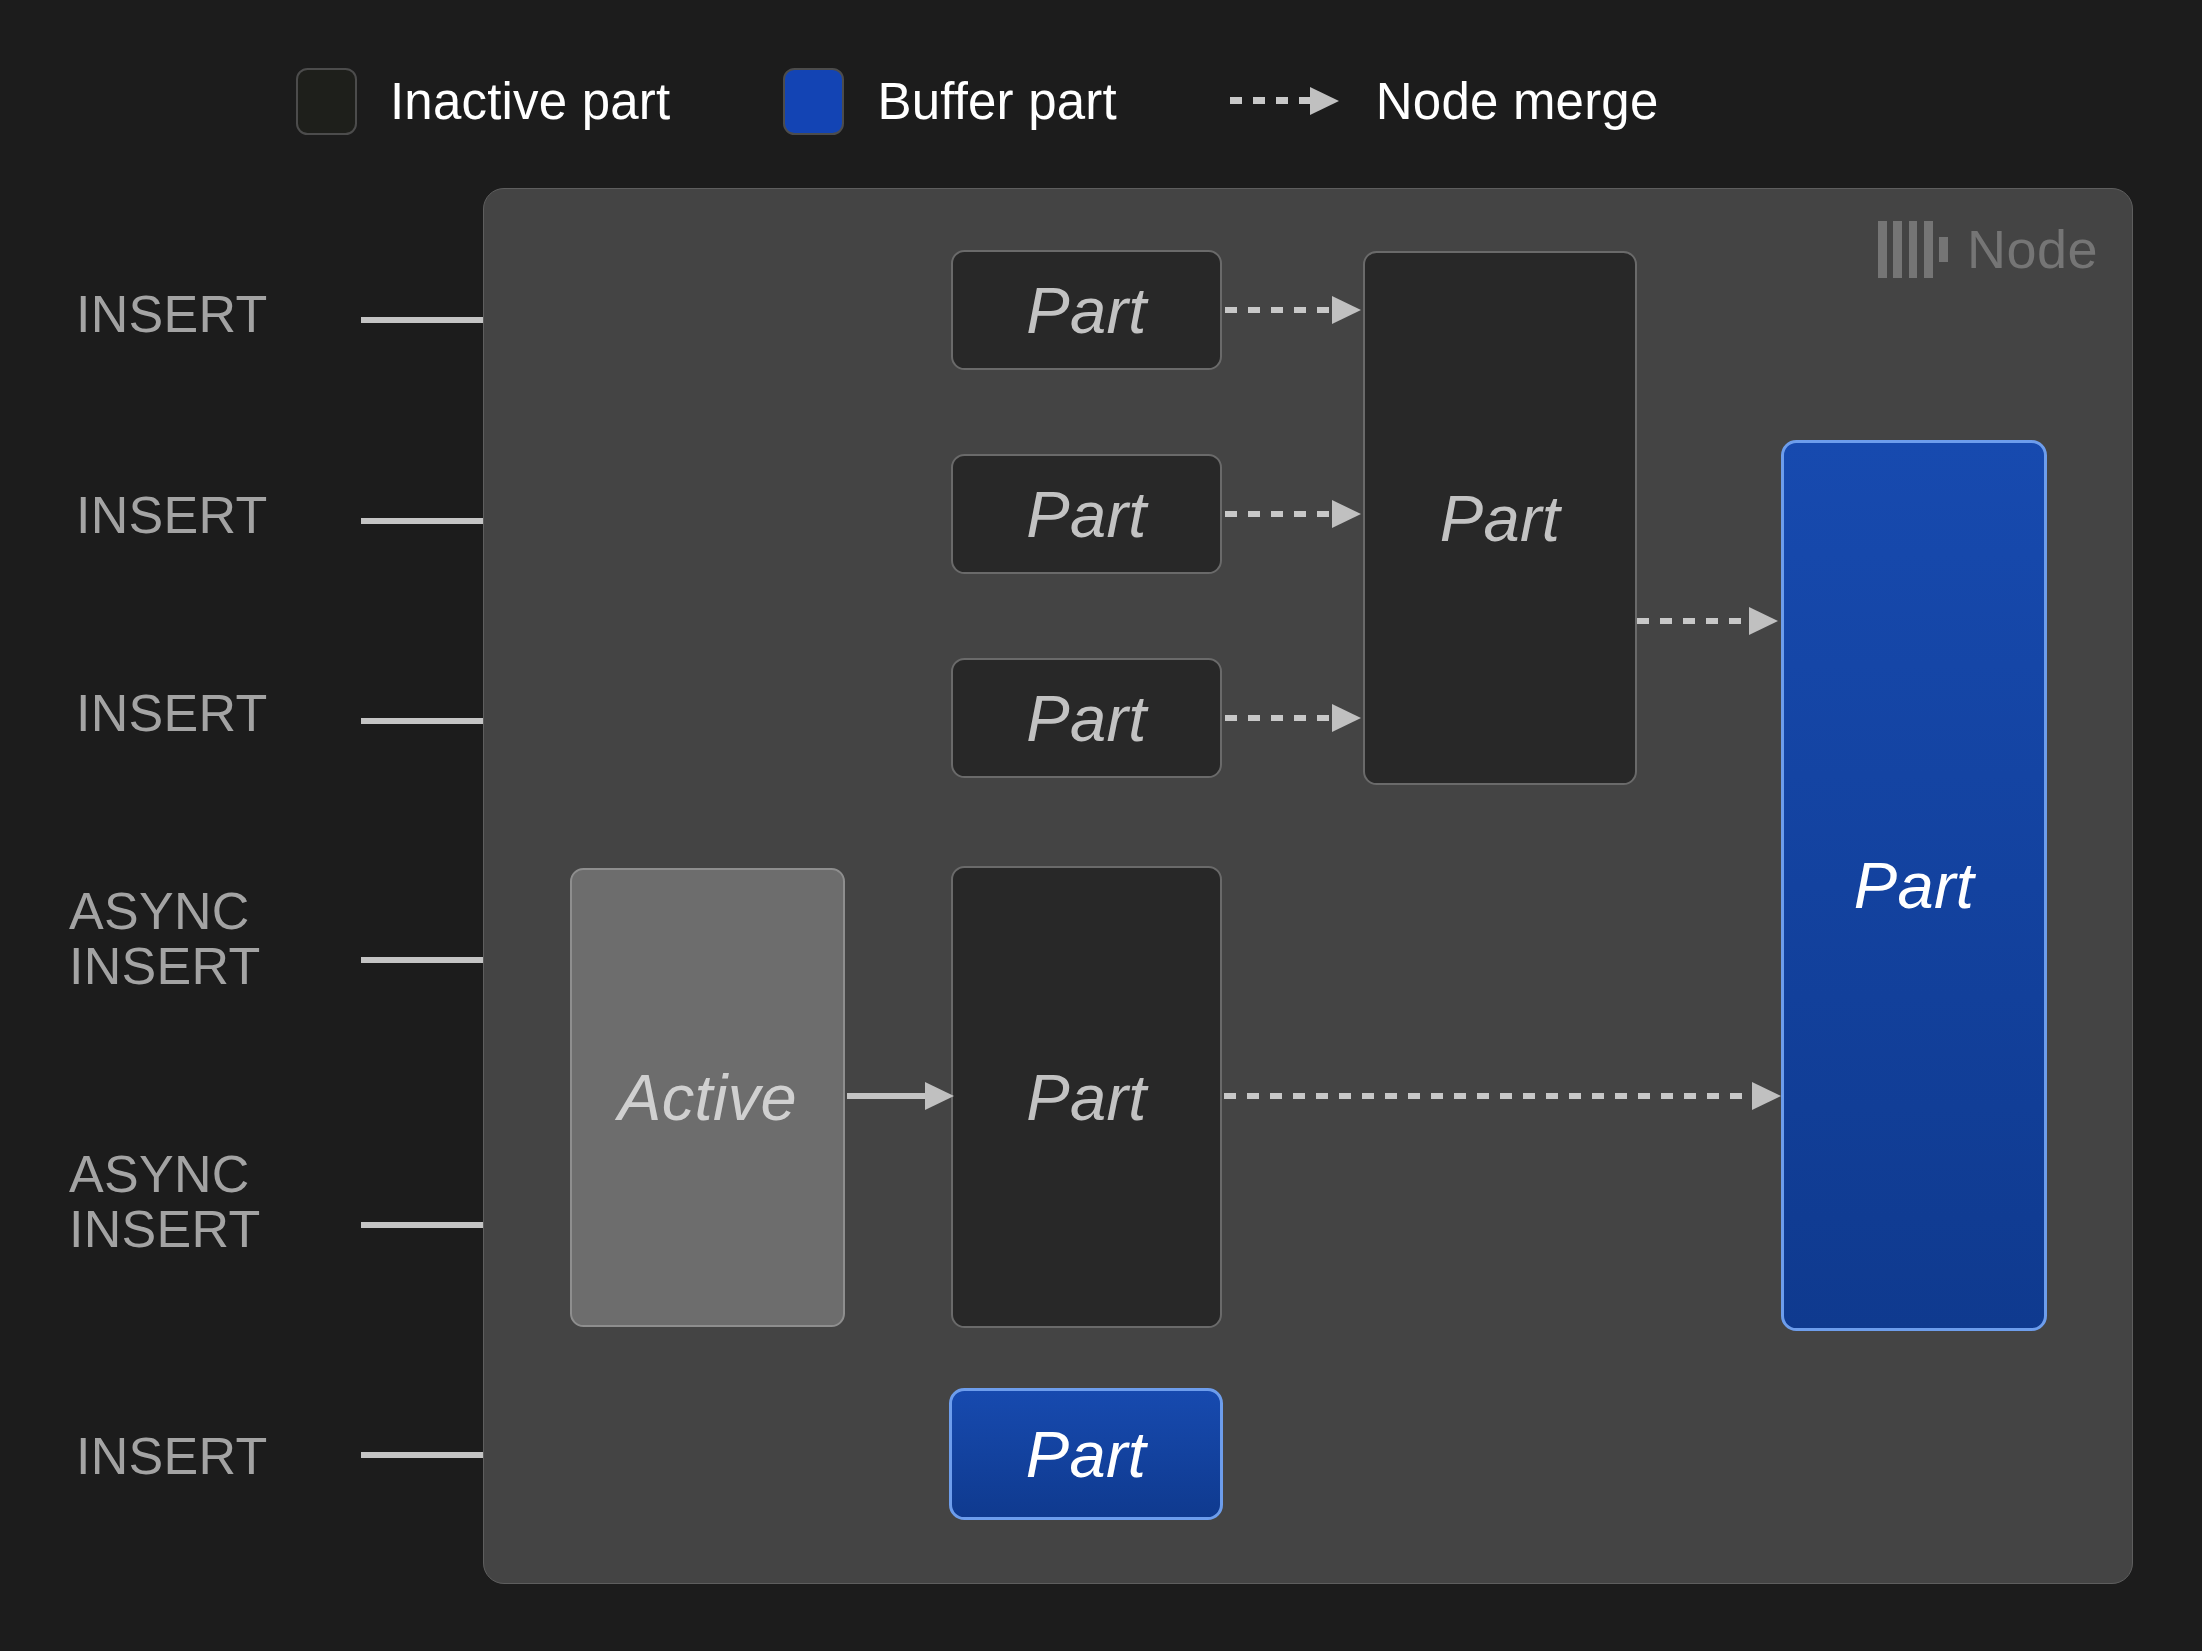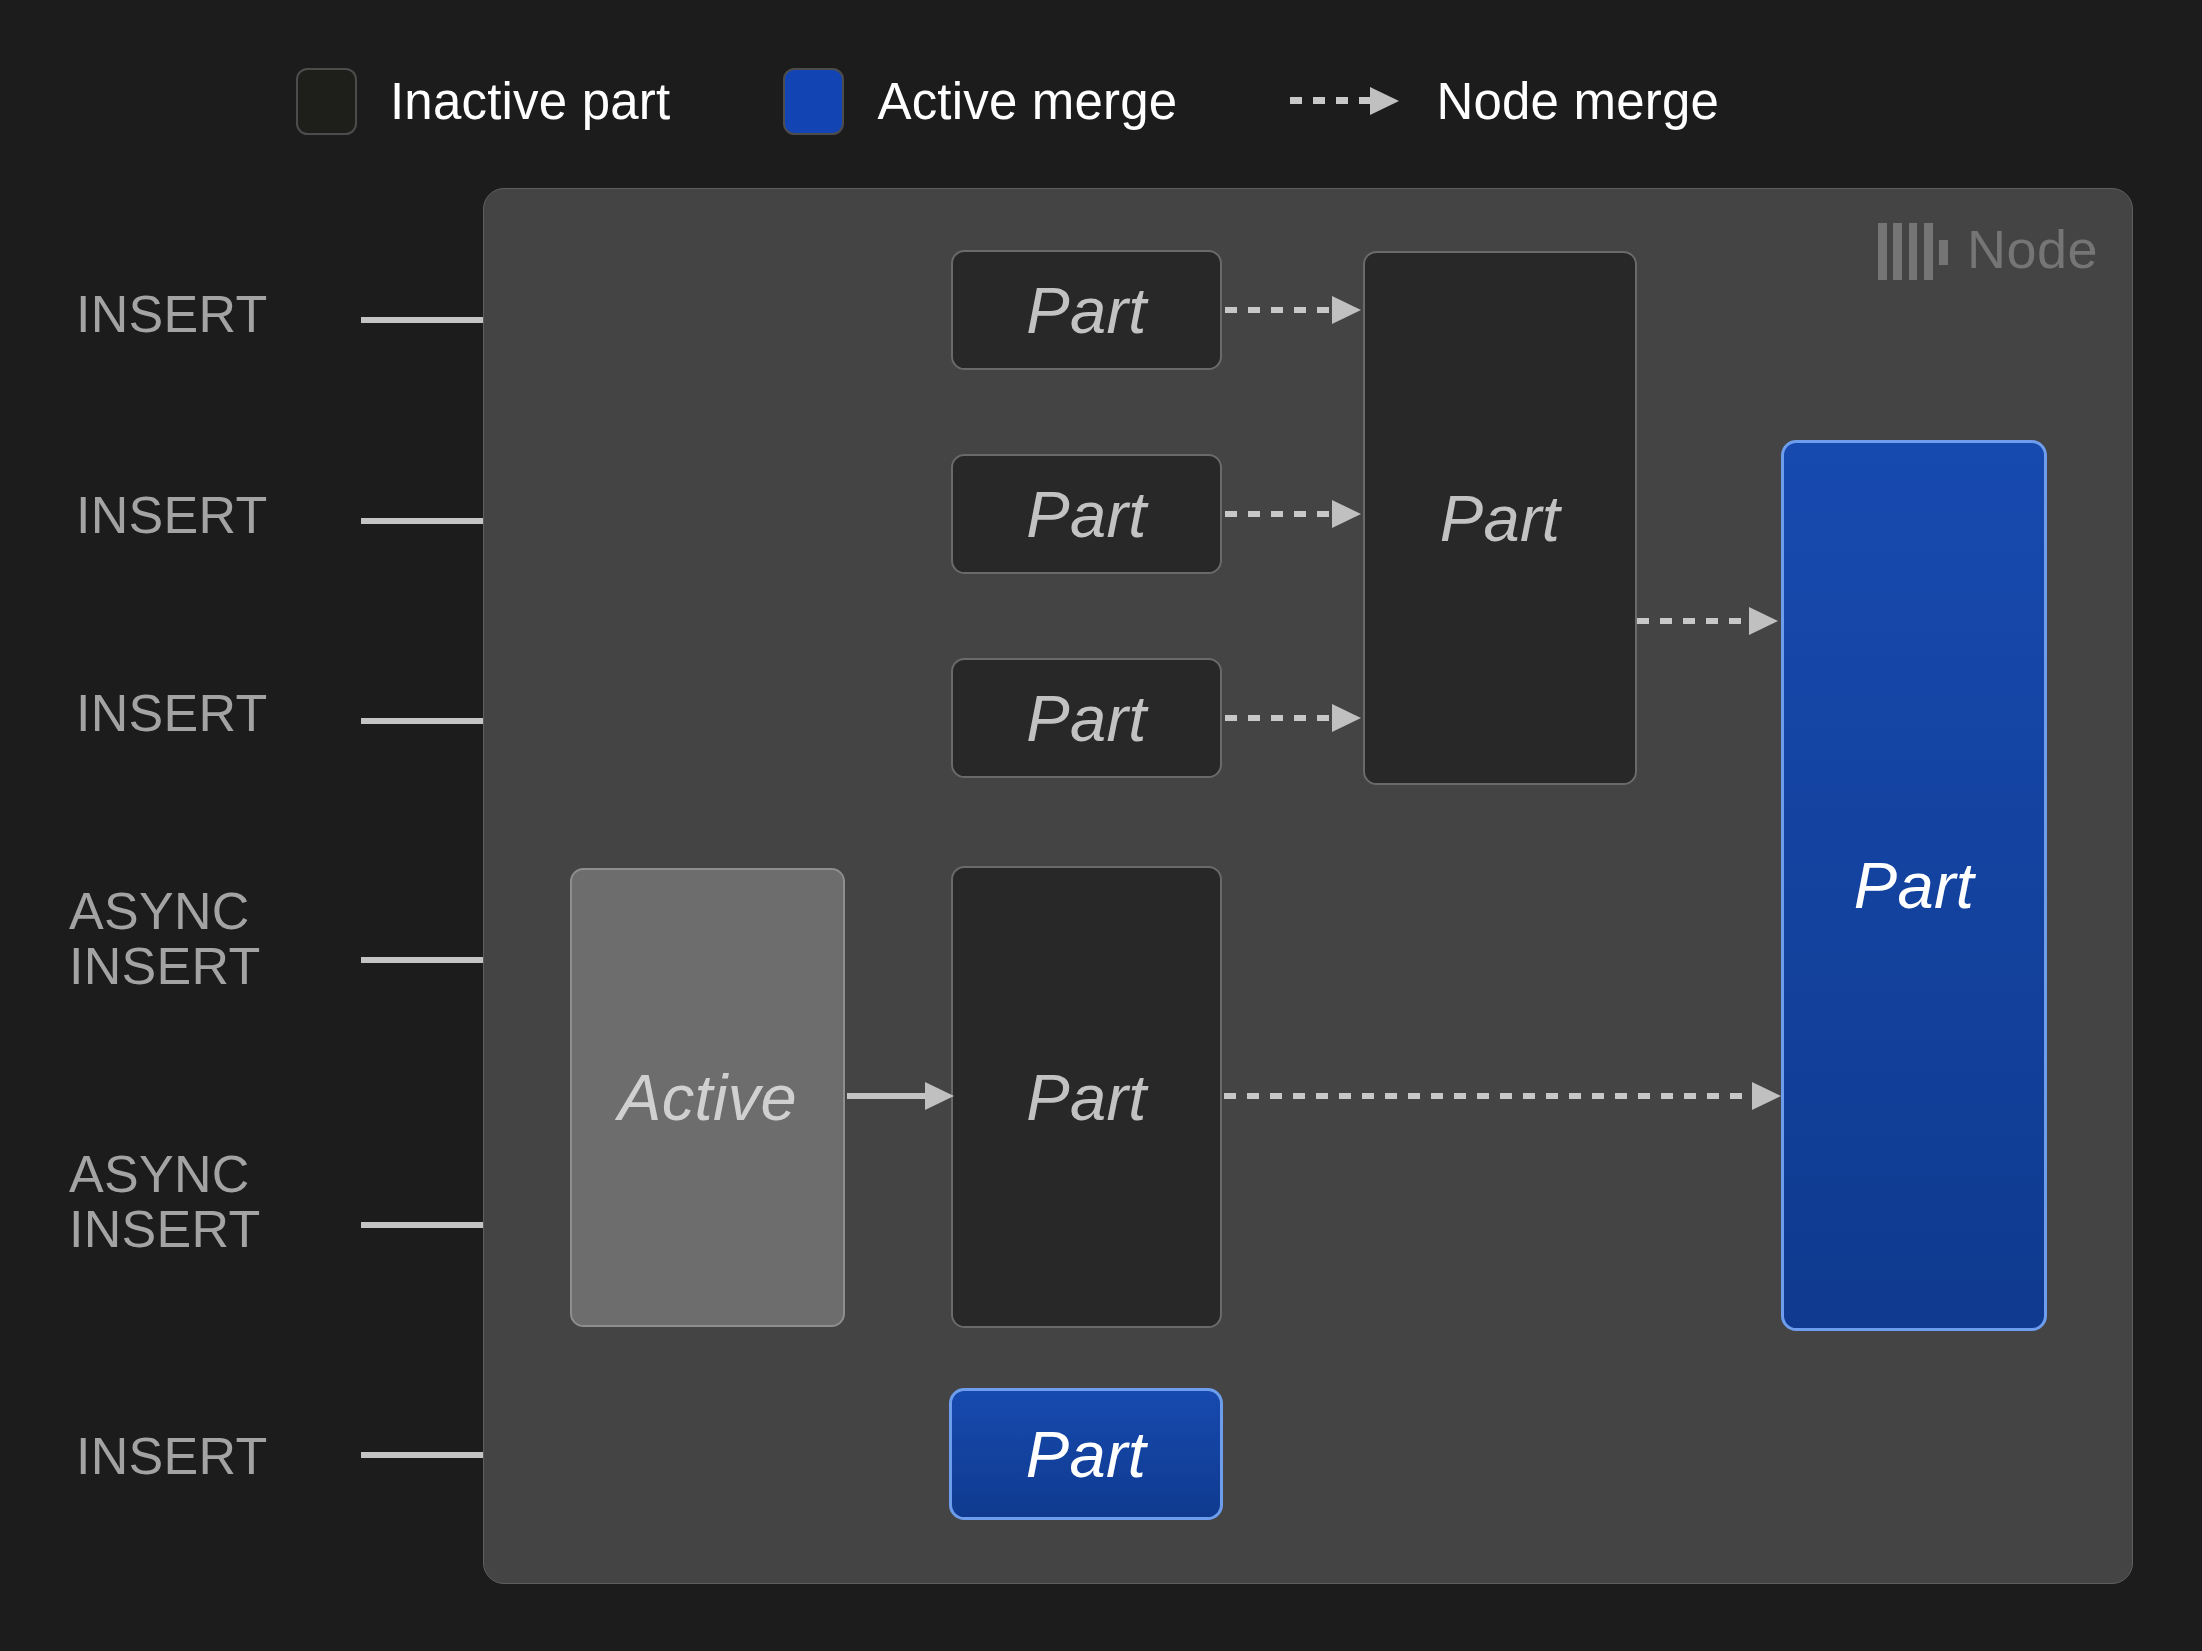--- a/index.html
+++ b/index.html
@@ -87,21 +87,21 @@
     background: #444444;
     border: 1.9px solid #5e5e5e;
     border-radius: 21px;
     box-sizing: border-box;
   }
   .node-title {
     position: absolute;
     right: 34px;
     top: 29px;
     display: flex;
-    align-items: flex-end;
+    align-items: center;
     gap: 19px;
   }
   .node-title .label {
     color: #757575;
     font-size: 54px;
     letter-spacing: 0.5px;
   }
   .ch-logo {
     display: flex;
     align-items: flex-end;
@@ -196,21 +196,21 @@
 
   <div class="legend">
 
     <div class="legend-item">
       <span class="legend-swatch inactive"></span>
       <span class="legend-label">Inactive part</span>
     </div>
 
     <div class="legend-item">
       <span class="legend-swatch active"></span>
-      <span class="legend-label">Active merge</span>
+      <span class="legend-label">Buffer part</span>
     </div>
 
     <div class="legend-item">
       <span class="legend-dash">
         <span class="ln"></span>
           <span class="head"></span>
       </span>
       <span class="legend-label">Node merge</span>
     </div>
 

